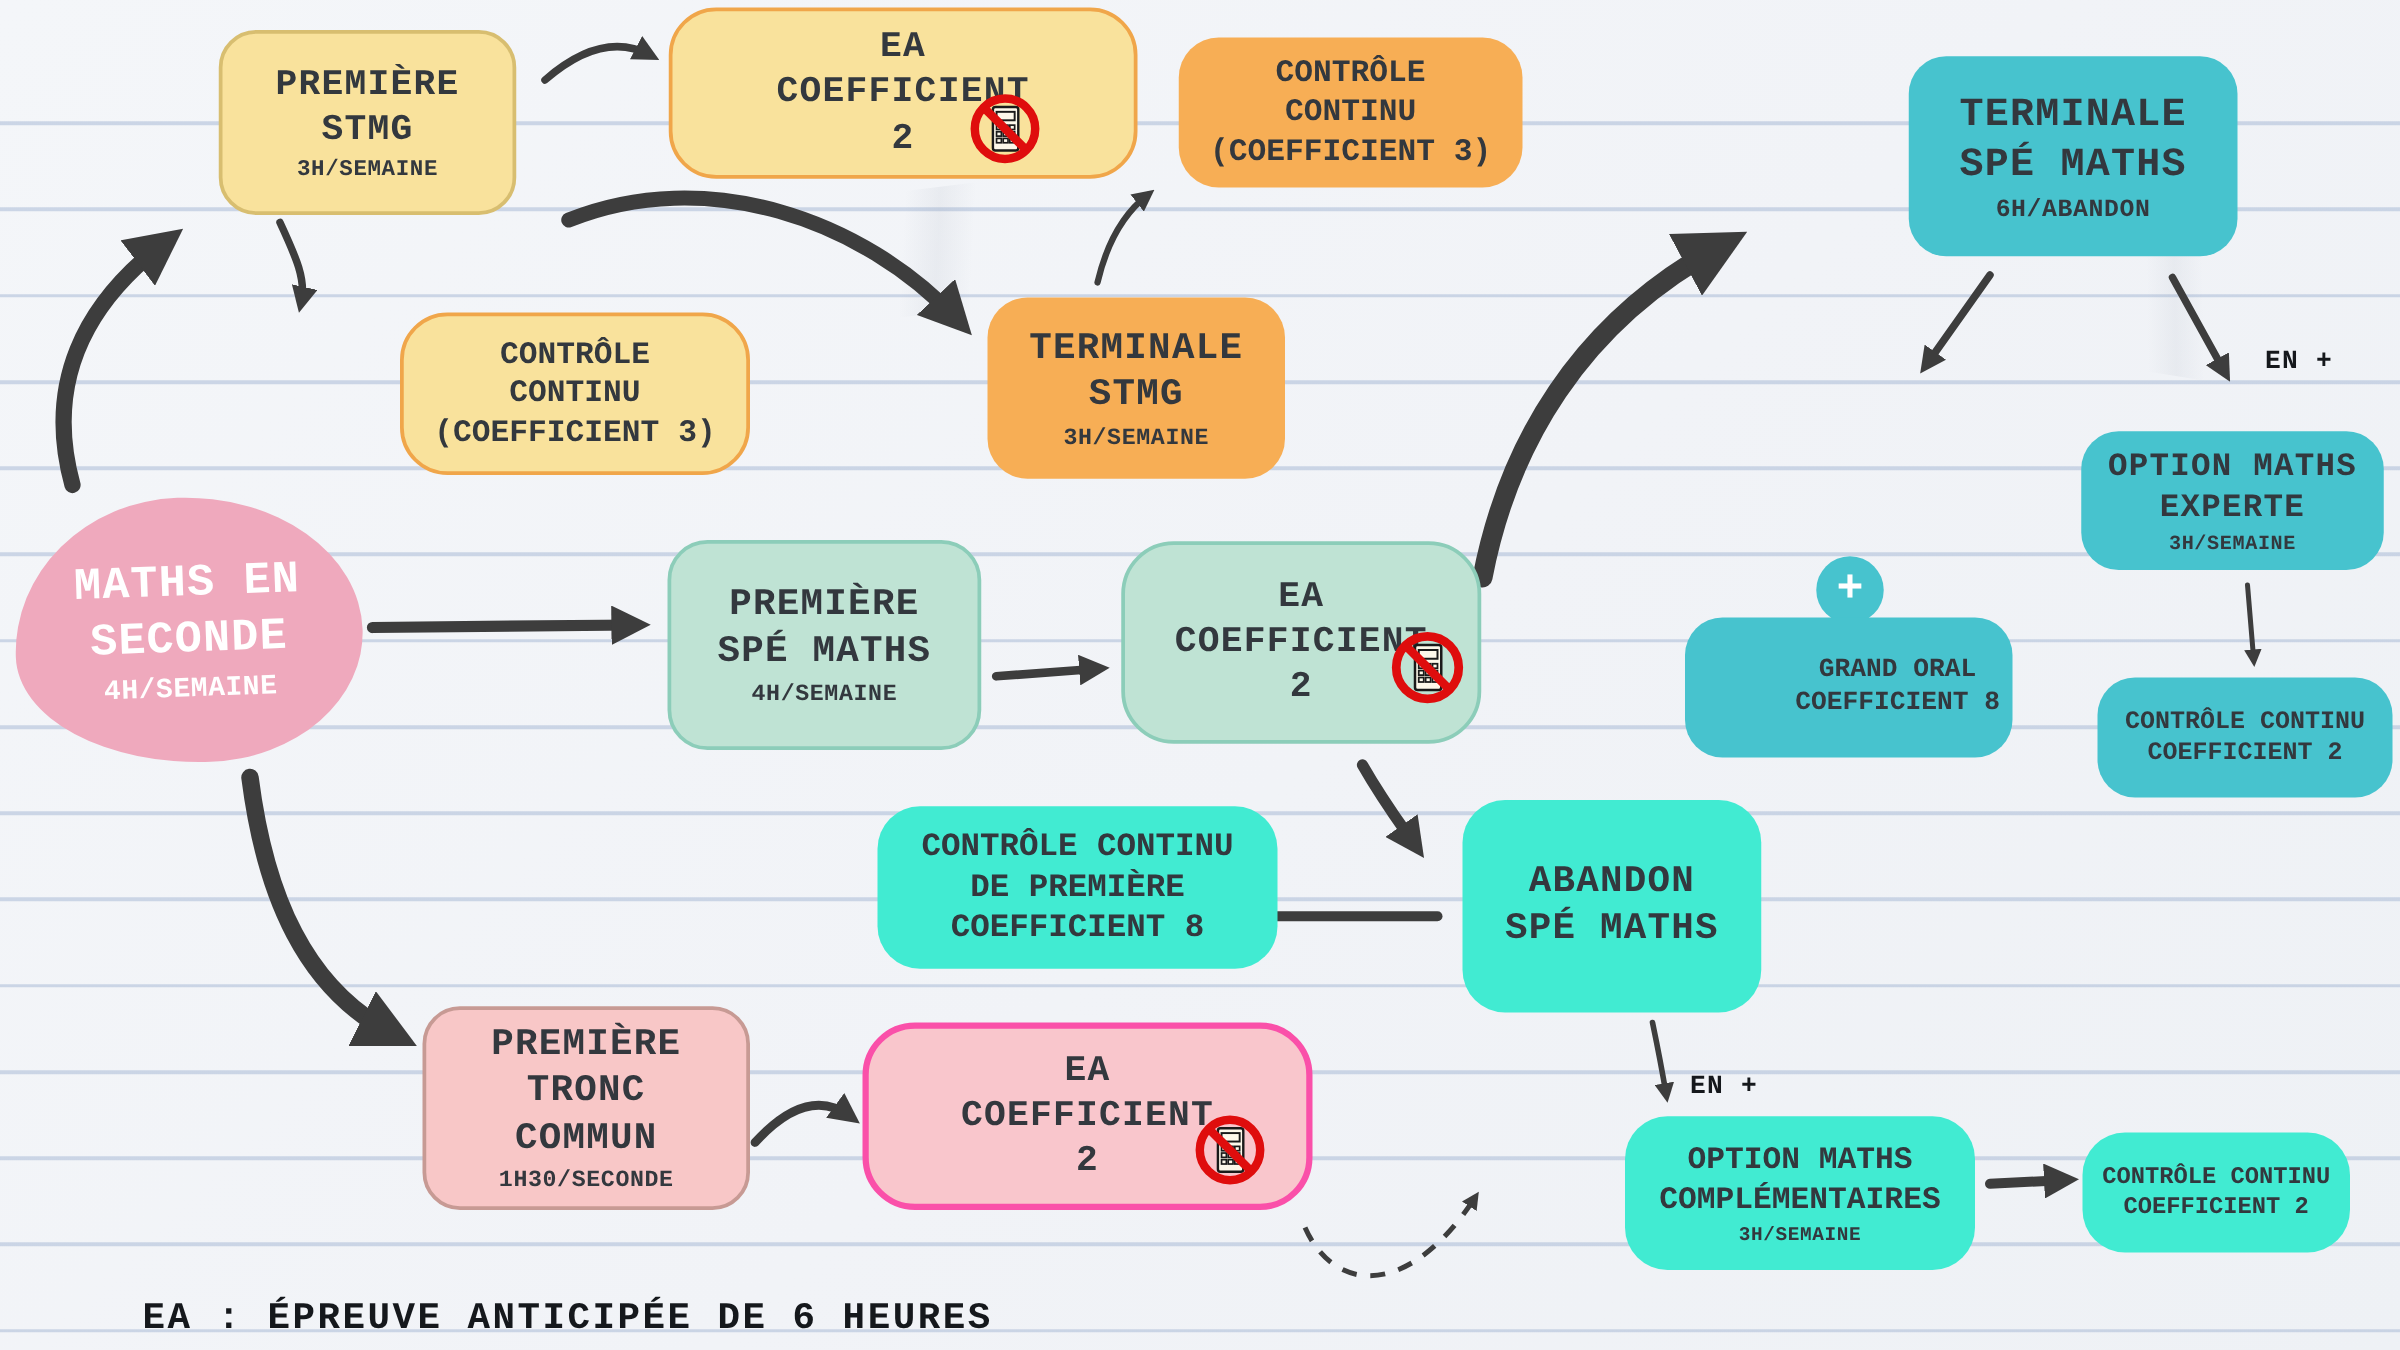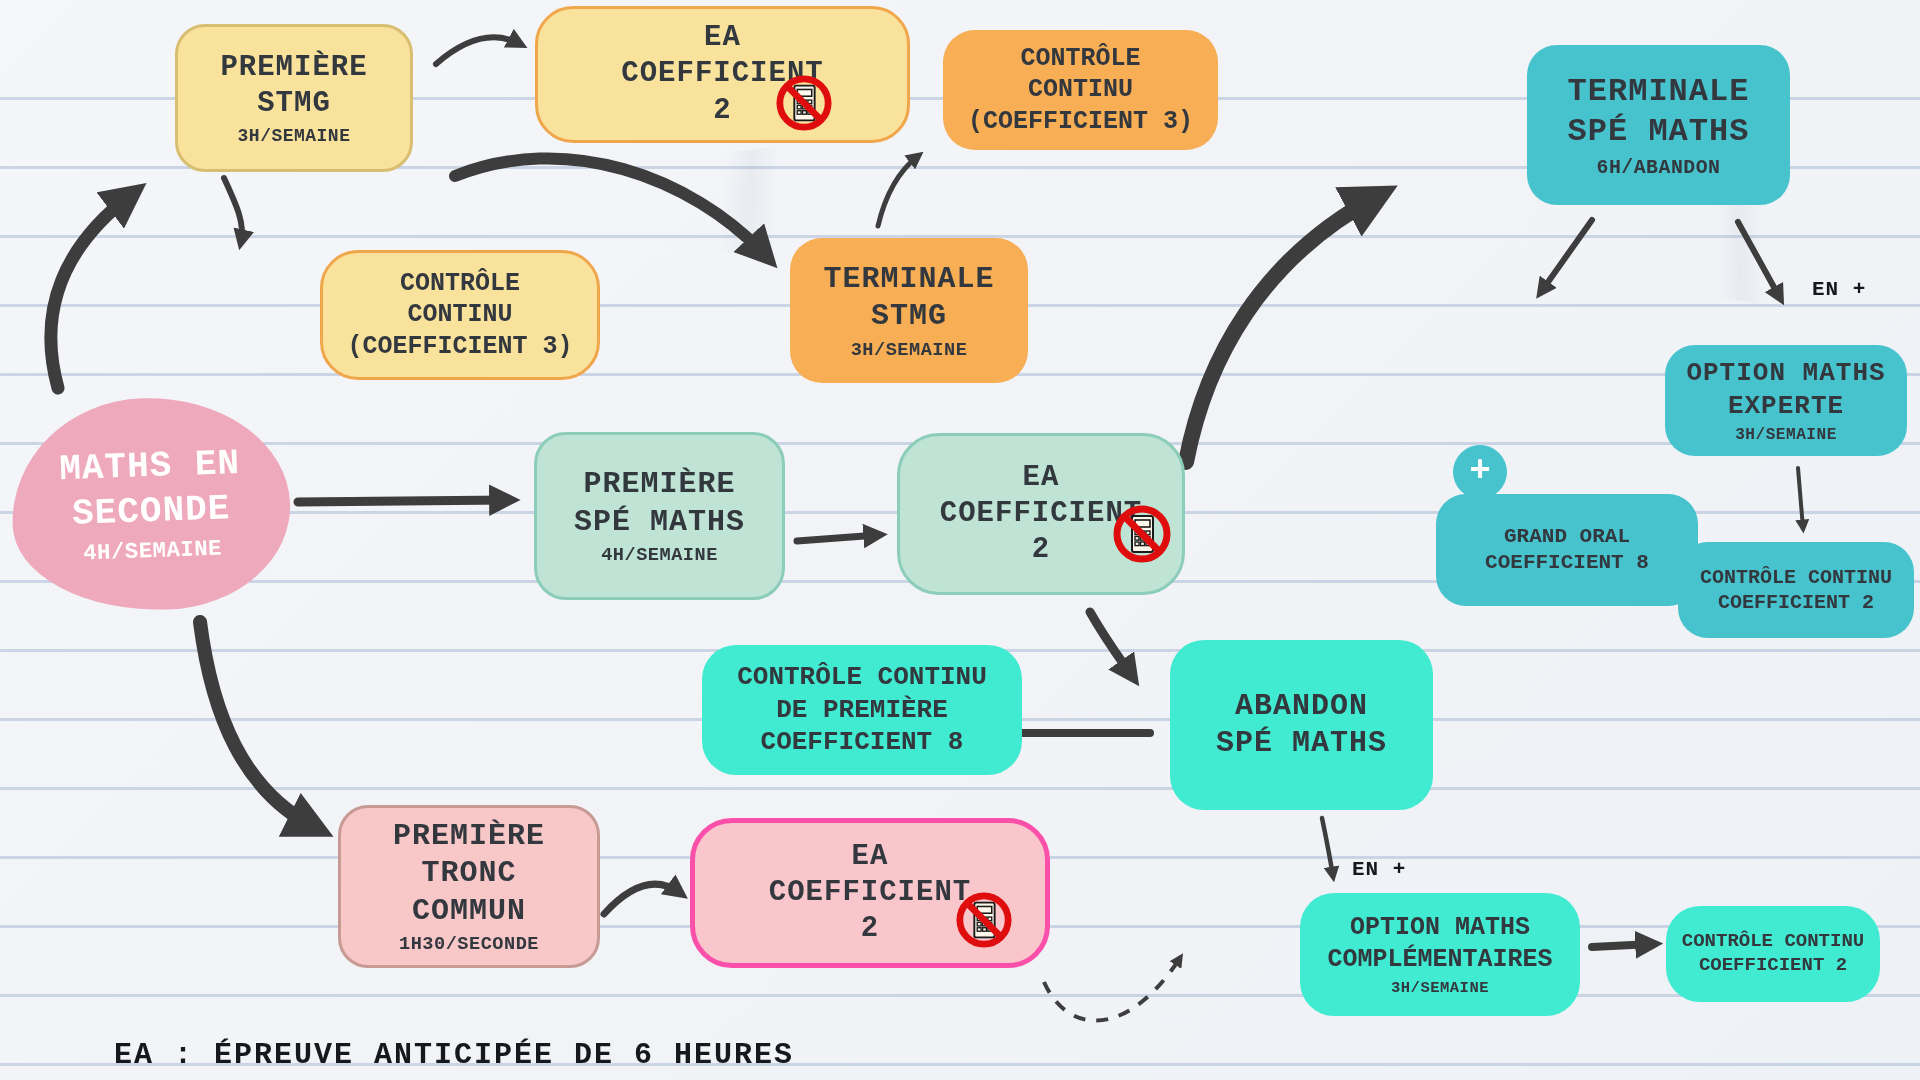--- a/index.html
+++ b/index.html
@@ -141,21 +141,21 @@
     <div class="title">TERMINALE
 SPÉ MATHS</div>
     <div class="subtitle">6H/ABANDON</div>
   </div>
 
 
   <div class="plus-badge" style="left:1453px;top:445px;">
     <span>+</span>
   </div>
 
-  <div class="node teal tight" style="left:1436px;top:494px;width:262px;height:112px;font-size:21px;">
+  <div class="node teal tight" style="left:1348px;top:494px;width:262px;height:112px;font-size:21px;align-items:flex-end;">
     <div class="title">GRAND ORAL
 COEFFICIENT 8</div>
   </div>
 
   <div class="floating-label" style="left:1812px;top:278px;">
     <span>EN +</span>
   </div>
 
   <div class="node teal" style="left:1665px;top:345px;width:242px;height:111px;font-size:26px;">
     <div class="title">OPTION MATHS
@@ -202,21 +202,21 @@
       <line x1="13" y1="13" x2="47" y2="47" stroke="#DF0D0D" stroke-width="7"></line>
     </svg>
   </div>
 
   <div class="node turquoise tight" style="left:702px;top:645px;width:320px;height:130px;font-size:26px;">
     <div class="title">CONTRÔLE CONTINU
 DE PREMIÈRE
 COEFFICIENT 8</div>
   </div>
 
-  <div class="node turquoise" style="left:1170px;top:640px;width:263px;height:170px;font-size:30px;">
+  <div class="node turquoise" style="left:1170px;top:640px;width:239px;height:170px;font-size:30px;">
     <div class="title">ABANDON
 SPÉ MATHS</div>
   </div>
 
   <div class="node pinkbox" style="left:338px;top:805px;width:262px;height:163px;font-size:30px;">
     <div class="title">PREMIÈRE
 TRONC
 COMMUN</div>
     <div class="subtitle">1H30/SECONDE</div>
   </div>

